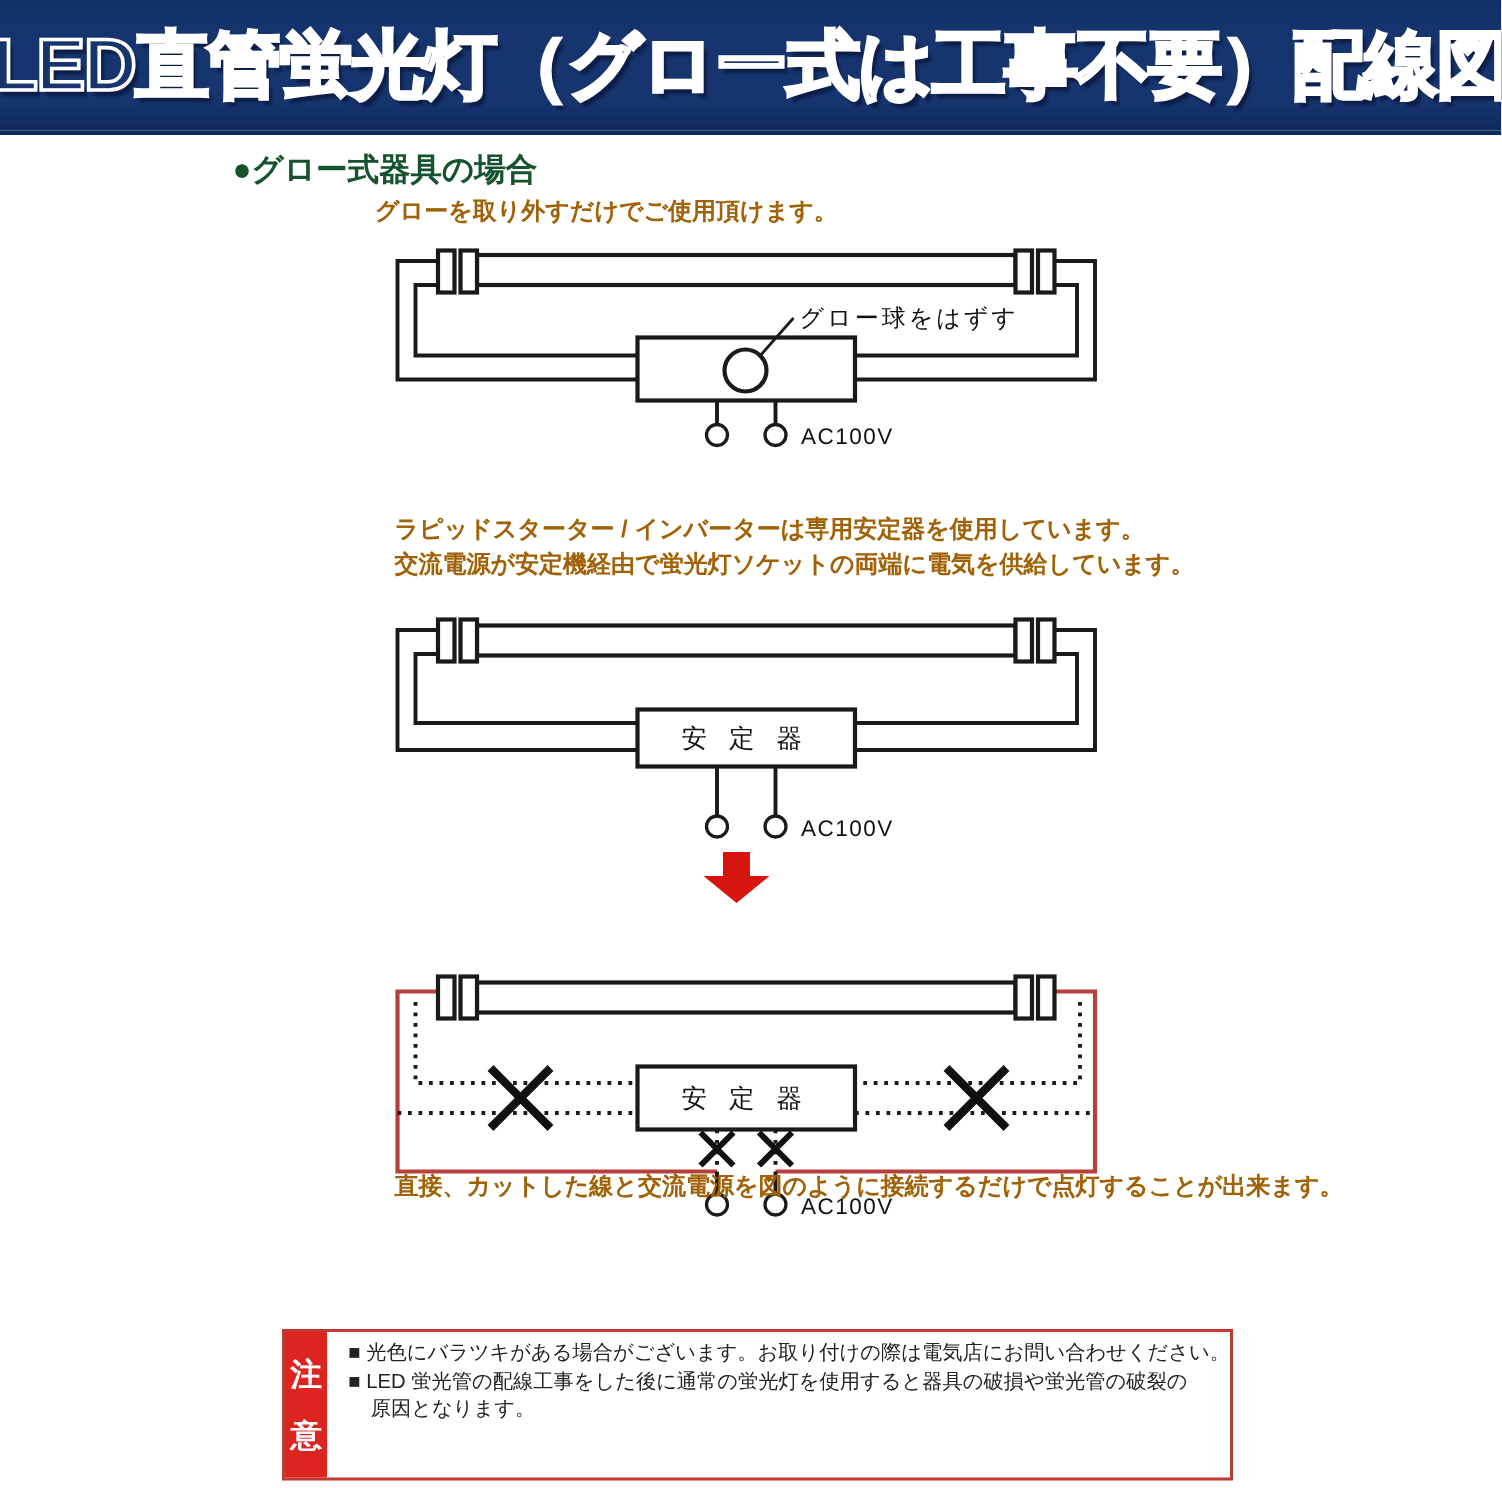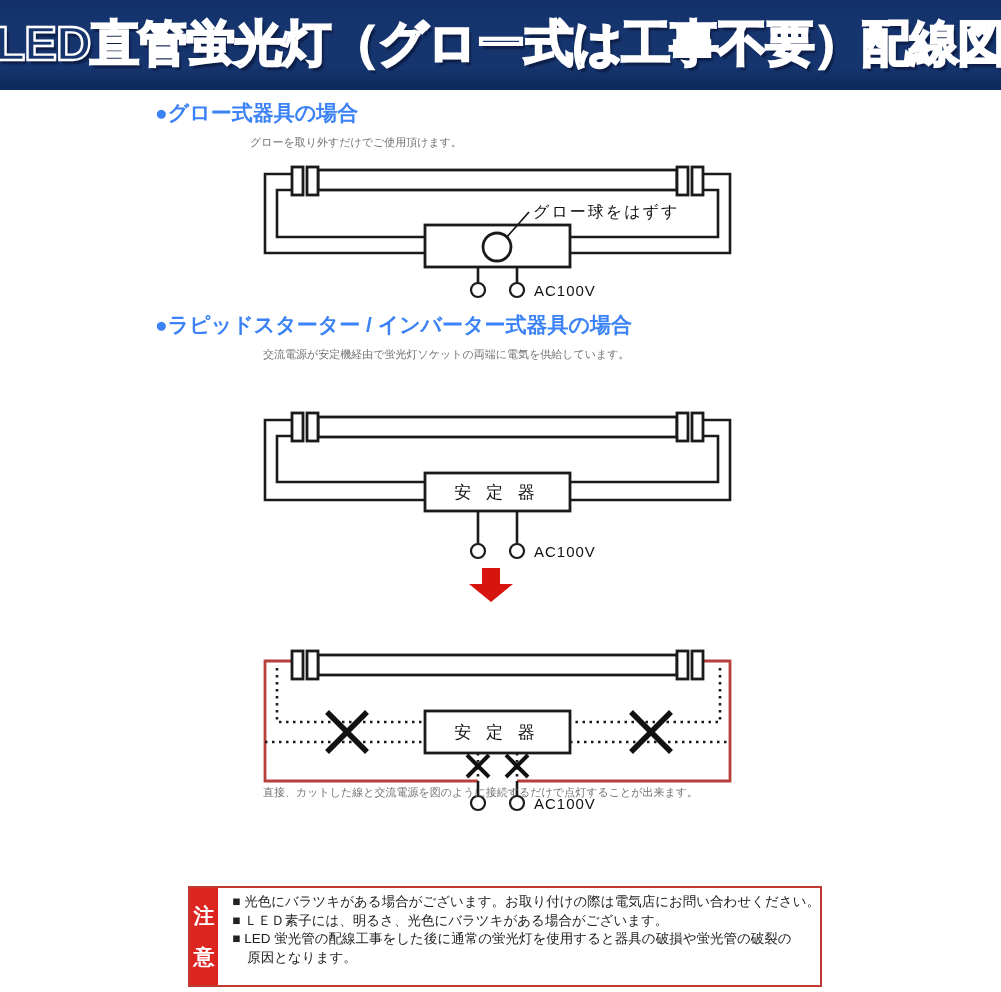--- a/index.html
+++ b/index.html
@@ -10,22 +10,22 @@
   .banner{position:absolute;left:0;top:0;width:1001px;height:87px;
           background:linear-gradient(#122f68,var(--header-bg,#16356e) 30%,var(--header-bg,#16356e) 78%,#0e2a5c);
           border-bottom:3px solid #0c2a5e;
           display:flex;align-items:center;justify-content:center;}
   .banner-title{font-size:49px;font-weight:900;white-space:nowrap;letter-spacing:-1px;
           color:var(--header-bg,#16356e);
           -webkit-text-stroke:2.4px #ffffff;
           text-shadow:3px 4px 2px rgba(0,0,25,0.45);}
 
   
-  .sec-heading{position:absolute;font-size:21px;font-weight:bold;color:#3b82f6;white-space:nowrap;}
-  .body-text{position:absolute;font-size:11px;line-height:22.5px;color:#737373;white-space:nowrap;}
+  .sec-heading{position:absolute;font-size:21px;font-weight:bold;color:#14532d;white-space:nowrap;}
+  .body-text{position:absolute;font-size:16px;line-height:22.5px;color:#a16207;white-space:nowrap;font-weight:bold;}
 
   
   .diagram-svg{position:absolute;left:0;width:1001px;}
   .ln{stroke:#1a1a1a;stroke-width:2.6;fill:none;}
   .shape{stroke:#1a1a1a;stroke-width:2.8;fill:#ffffff;}
   .dot{stroke:#1a1a1a;stroke-width:2.6;fill:none;stroke-dasharray:2.5 4.5;}
   .red{stroke:var(--diagram-red,#b8403c);stroke-width:2.8;fill:none;}
   .xmark{stroke:#111;stroke-width:5.5;fill:none;}
   .xsmall{stroke:#111;stroke-width:4;fill:none;}
   .svgtext{font-family:"Liberation Sans","DejaVu Sans",sans-serif;font-size:16px;fill:#111;letter-spacing:2px;}
@@ -70,22 +70,22 @@
     <rect class="shape" x="425" y="225" width="145" height="42"></rect>
     <circle class="shape" cx="497" cy="247" r="14"></circle>
     <line class="ln" x1="506" y1="238" x2="529" y2="212" style="stroke-width:1.8"></line>
     <text class="svgtext" x="533" y="217">グロー球をはずす</text>
     <path class="ln" d="M478,267 V283 M517,267 V283"></path>
     <circle class="shape" style="stroke-width:2.2" cx="478" cy="290" r="7"></circle>
     <circle class="shape" style="stroke-width:2.2" cx="517" cy="290" r="7"></circle>
     <text class="svgtext-ac" x="534" y="296">AC100V</text>
   </svg>
 
-  <div class="sec-heading" style="left:155px;top:311px;">●ラピッドスターター / インバーター式器具の場合</div>
   <div class="body-text" style="left:263px;top:343px;">
+    <div>ラピッドスターター / インバーターは専用安定器を使用しています。</div>
     <div>交流電源が安定機経由で蛍光灯ソケットの両端に電気を供給しています。</div>
   </div>
 
   <svg class="diagram-svg" style="top:406px;height:158px;" viewBox="0 406 1001 158">
     <g>
       <path class="ln" d="M292,420 H265 V500 H425 M570,500 H730 V420 H703"></path>
       <path class="ln" d="M292,436 H277 V482 H425 M570,482 H718 V436 H703"></path>
     </g>
     <g>
       <rect class="shape" x="318" y="417" width="359" height="20"></rect>
@@ -134,19 +134,18 @@
     <div>直接、カットした線と交流電源を図のように接続するだけで点灯することが出来ます。</div>
   </div>
 
   <div class="caution">
     <div class="caution-label">
       <span>注</span>
       <span>意</span>
     </div>
     <div class="caution-body">
       <div class="caution-line">■ 光色にバラツキがある場合がございます。お取り付けの際は電気店にお問い合わせください。</div>
-      <div class="caution-line">■ ＬＥＤ素子には、明るさ、光色にバラツキがある場合がございます。</div>
       <div class="caution-line">■ LED 蛍光管の配線工事をした後に通常の蛍光灯を使用すると器具の破損や蛍光管の破裂の</div>
       <div class="caution-line cont">原因となります。</div>
     </div>
   </div>
 
 </div>
 
 </body></html>

